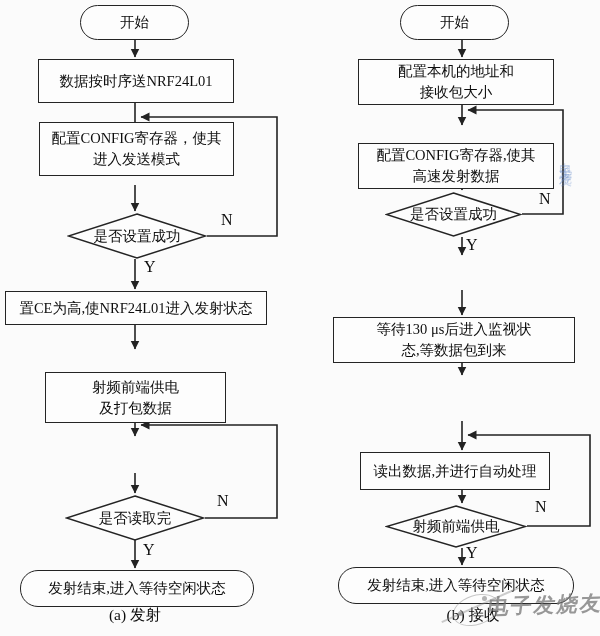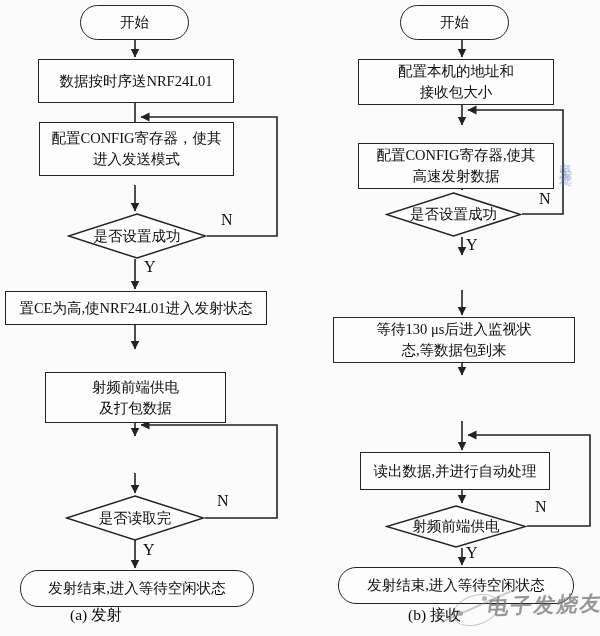--- a/index.html
+++ b/index.html
@@ -21,21 +21,21 @@
     background:#fdfdfd;
   }
   .box{border:1.5px solid #242424;}
   .terminal{border:1.5px solid #242424;border-radius:18px;}
   .diamond{background:transparent;border:none;}
   .diamond svg{position:absolute;left:0;top:0;}
   .diamond .dlabel{position:relative;z-index:2;}
   .dshape{fill:#fdfdfd;stroke:#242424;stroke-width:1.5;}
 
   .branch{position:absolute;font-size:16px;font-weight:400;}
-  .caption{position:absolute;font-size:15.5px;}
+  .caption{position:absolute;font-size:15.5px;text-align:center;}
 
   
   #startA{left:80px;top:5px;width:107px;height:33px}
   #boxA1{left:38px;top:59px;width:194px;height:42px}
   #boxA2{left:39px;top:122px;width:193px;height:52px}
   #diaA1{left:67px;top:213px;width:140px;height:46px}
   #boxA3{left:5px;top:291px;width:260px;height:32px}
   #boxA4{left:45px;top:372px;width:179px;height:49px}
   #boxA5{left:65px;top:438px;width:140px;height:35px}
   #diaA2{left:65px;top:495px;width:140px;height:46px}

